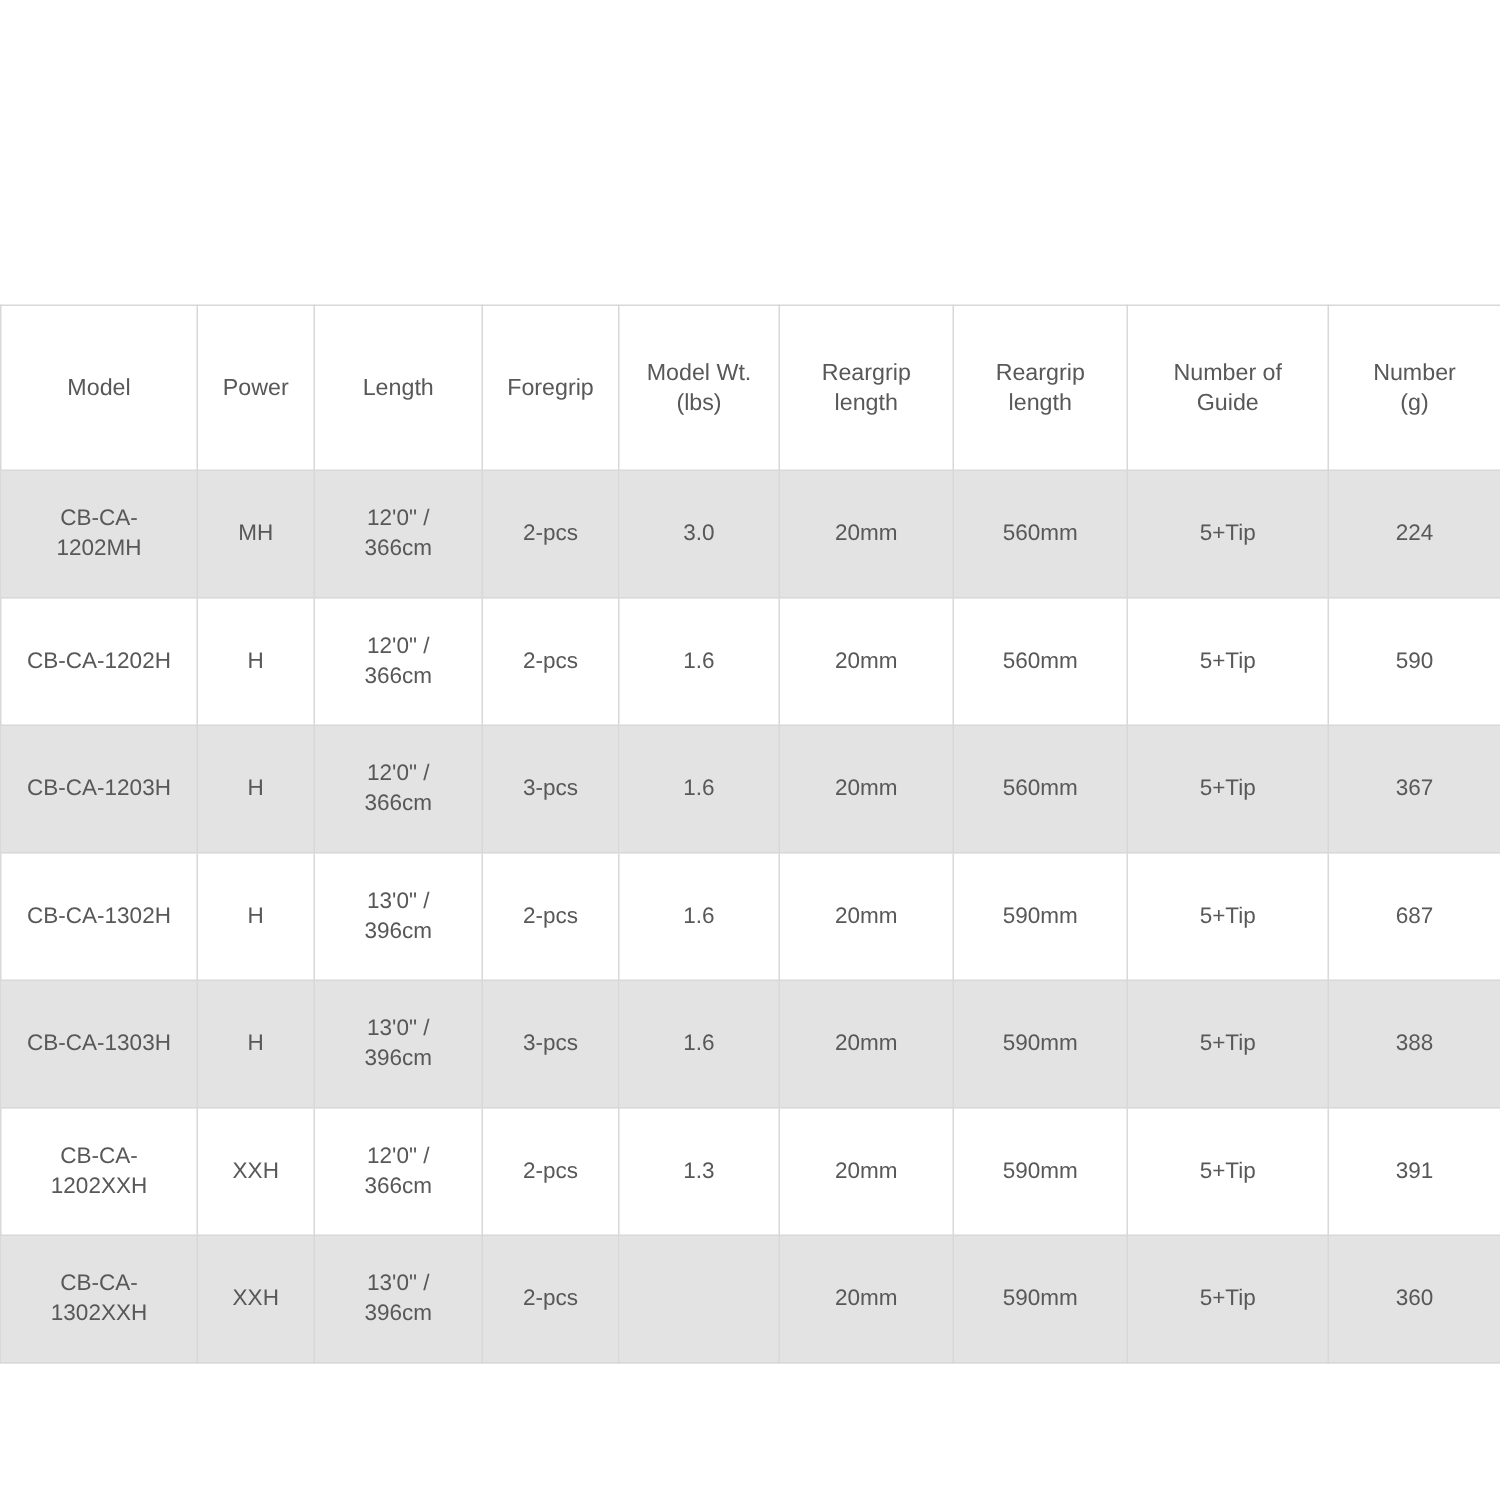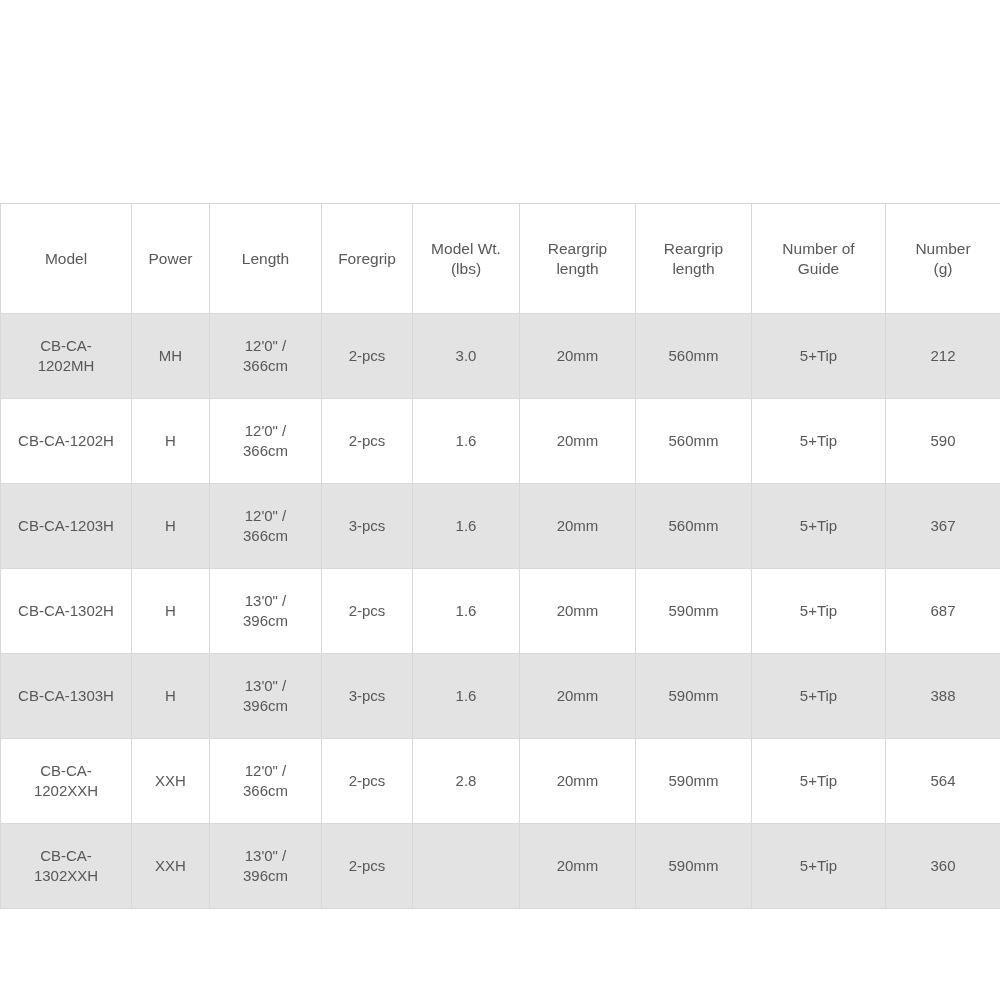--- a/index.html
+++ b/index.html
@@ -144,21 +144,21 @@
             <td>
               <span class="cellline">20mm</span>
             </td>
             <td>
               <span class="cellline">560mm</span>
             </td>
             <td>
               <span class="cellline">5+Tip</span>
             </td>
             <td>
-              <span class="cellline">212</span>
+              <span class="cellline">224</span>
             </td>
           </tr>
           <tr class="plain">
             <td>
               <span class="cellline">CB-CA-1202H</span>
             </td>
             <td>
               <span class="cellline">H</span>
             </td>
             <td>
@@ -283,33 +283,33 @@
               <span class="cellline">XXH</span>
             </td>
             <td>
               <span class="cellline">12'0" /</span>
               <span class="cellline">366cm</span>
             </td>
             <td>
               <span class="cellline">2-pcs</span>
             </td>
             <td>
-              <span class="cellline">2.8</span>
+              <span class="cellline">1.3</span>
             </td>
             <td>
               <span class="cellline">20mm</span>
             </td>
             <td>
               <span class="cellline">590mm</span>
             </td>
             <td>
               <span class="cellline">5+Tip</span>
             </td>
             <td>
-              <span class="cellline">564</span>
+              <span class="cellline">391</span>
             </td>
           </tr>
           <tr class="shaded">
             <td>
               <span class="cellline">CB-CA-</span>
               <span class="cellline">1302XXH</span>
             </td>
             <td>
               <span class="cellline">XXH</span>
             </td>

